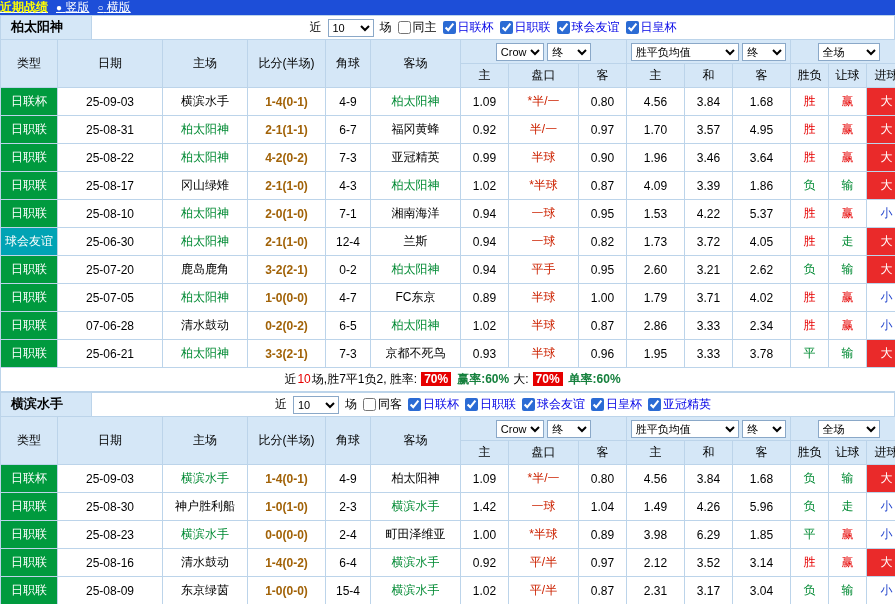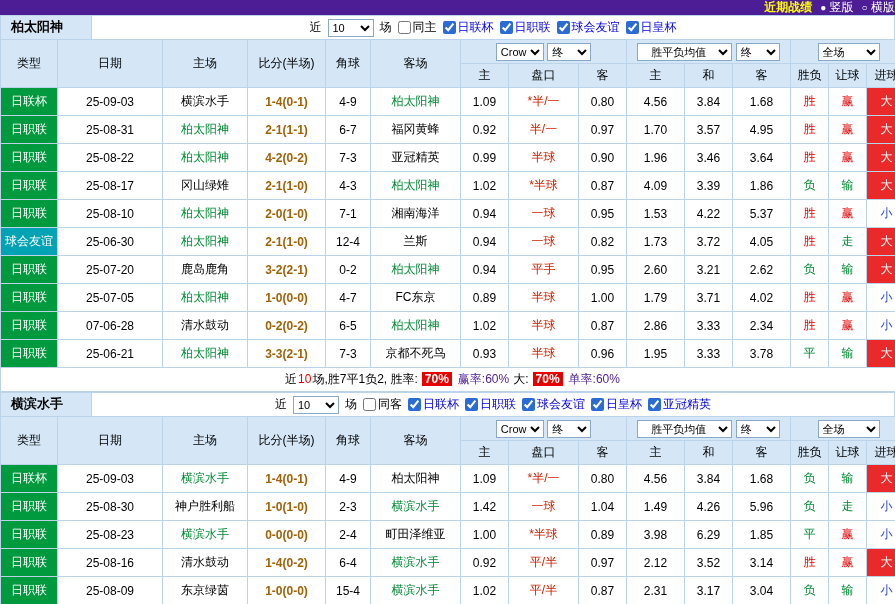--- a/index.html
+++ b/index.html
@@ -1,59 +1,59 @@
 <!DOCTYPE html>
 <html><head>
 <meta charset="utf-8">
 <style>
   html,body{margin:0;padding:0;}
   body{font-family:"Liberation Sans","DejaVu Sans",sans-serif;}
   .viewport{width:895px;height:604px;overflow:hidden;background:#fff;position:relative;}
 
-  .topbar{height:15px;background:#4c1d95;color:#fff;font-size:12px;line-height:15px;text-align:right;}
+  .topbar{height:15px;background:#1d4ed8;color:#fff;font-size:12px;line-height:15px;text-align:left;text-decoration:underline;}
   .tb-title{color:#ffff00;font-weight:bold;}
   .radio{margin-left:8px;cursor:pointer;}
   .radio .glyph{font-size:10px;}
 
   .section-head{display:flex;height:24px;border:1px solid #bcd4ea;border-bottom:none;align-items:stretch;font-size:12px;box-sizing:border-box;}
   .team-cell{width:91px;background:#d5e7f7;font-weight:bold;font-size:13px;line-height:22px;padding-left:10px;border-right:1px solid #bcd4ea;box-sizing:border-box;color:#000;}
   .filters{flex:1;display:flex;align-items:center;justify-content:center;gap:6px;background:#fff;}
   .flabel{color:#000;}
   .chk{display:inline-flex;align-items:center;gap:2px;cursor:pointer;}
   .chk input{width:13px;height:13px;accent-color:#2b6bd4;margin:0;}
   .chk-blue .chk-label{color:#0000e6;}
 
   table{border-collapse:collapse;table-layout:fixed;width:906px;font-size:12px;}
   th,td{border:1px solid #bcd4ea;text-align:center;padding:0 1px;overflow:hidden;white-space:nowrap;}
   thead th{background:#d5e7f7;height:23px;font-weight:normal;color:#000;}
   tbody td{height:27px;}
 
   .sel{font-size:11px;height:18px;border:1px solid #8aa8c8;background:#fff;font-family:inherit;vertical-align:middle;}
   .sel-company{width:48px;}
   .sel-final{width:44px;}
-  .sel-avg{width:95px;text-align:center;}
+  .sel-avg{width:108px;}
   .sel-scope{width:62px;}
   .sel-count{width:46px;}
 
   .type{color:#fff;}
   .type-green{background:#009a3e;}
   .type-teal{background:#00a3b4;}
   .team{color:#000;cursor:pointer;}
   .team-green{color:#008a33;}
   .score{color:#a16207;font-weight:bold;}
   .handicap{color:#cc2200;}
   .res-red{color:#e60000;}
   .res-green{color:#008a33;}
   .goal-big{background:#ea2a2a;color:#fff;}
   .goal-small{color:#2244cc;}
 
   .summary-row td{height:23px;background:#fff;font-size:12px;}
   .summary-inner{display:inline-block;width:893px;text-align:center;}
   .rate{background:#e60000;color:#fff;padding:0 3px;font-weight:bold;margin:0 3px;}
-  .blue-txt{color:#4c1d95;margin:0 3px;}
+  .blue-txt{color:#15803d;margin:0 3px;font-weight:bold;}
   .red-txt{color:#e60000;}
   .blk{margin:0 1px;}
 </style>
 </head>
 <body>
 
 <div class="viewport">
 
   <div class="topbar">
     <span class="tb-title">近期战绩</span><span class="radio"><span class="glyph">●</span> <span>竖版</span></span><span class="radio"><span class="glyph">○</span> <span>横版</span></span>

